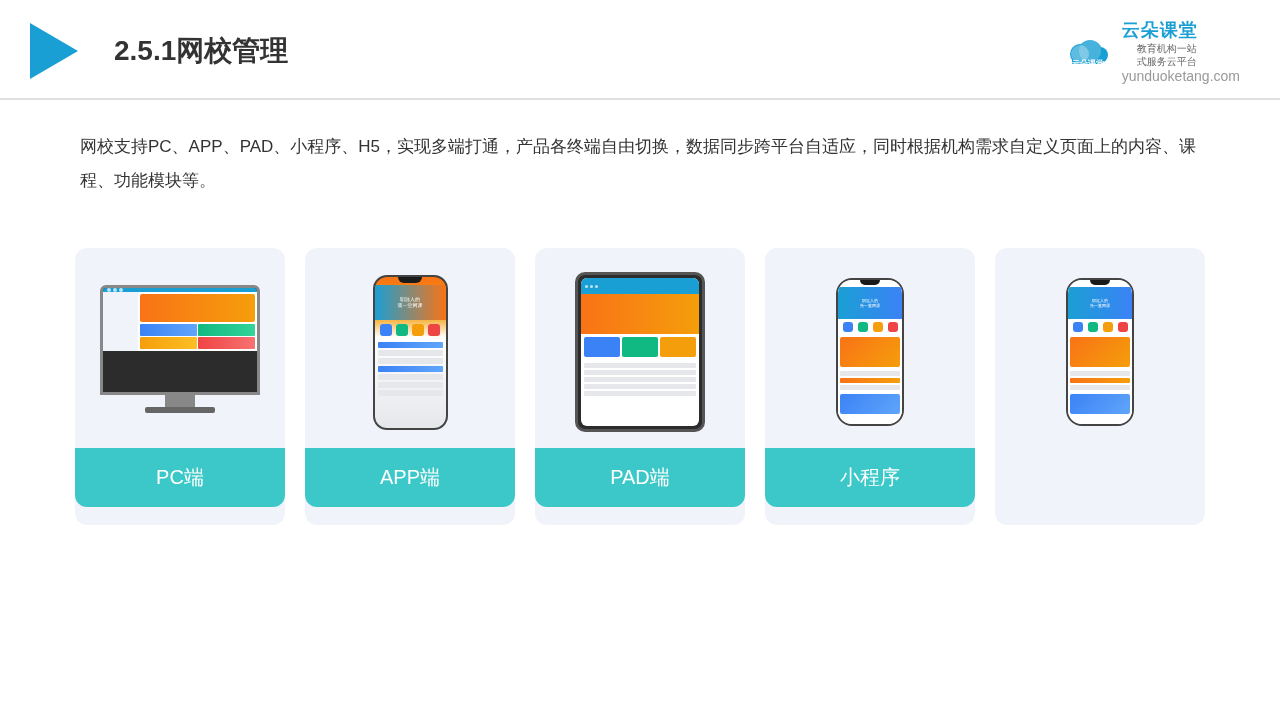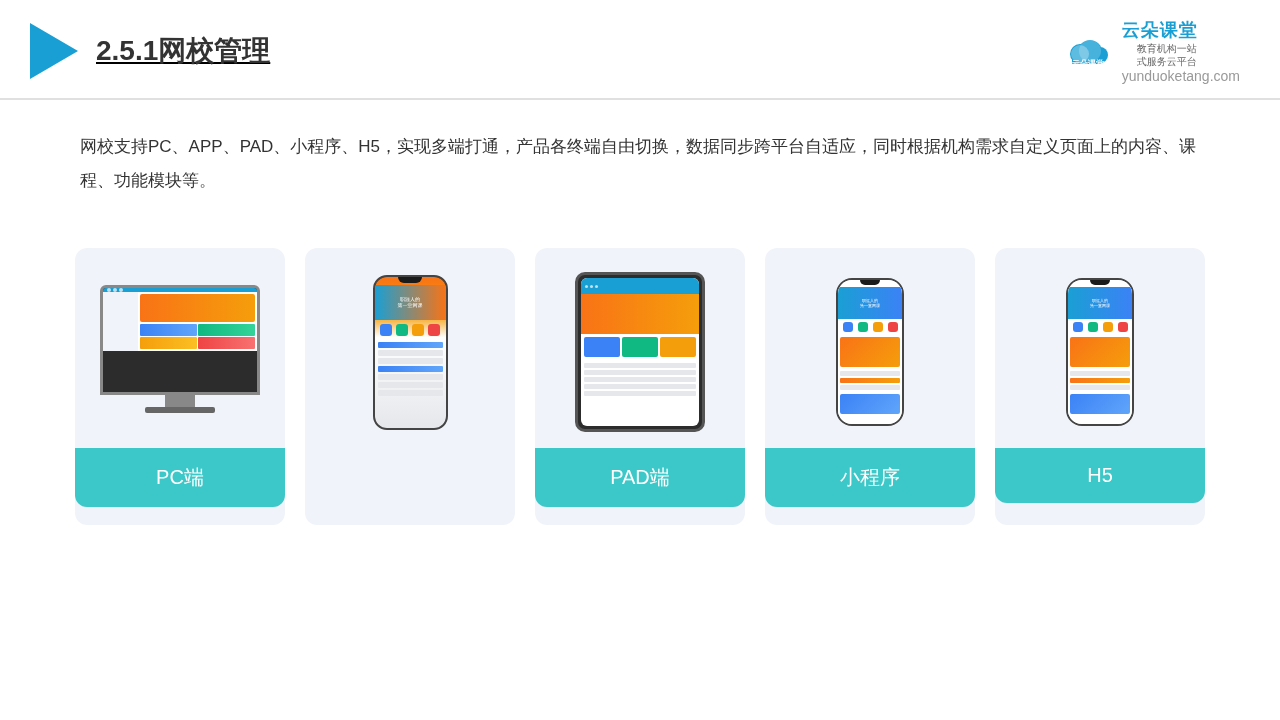--- a/index.html
+++ b/index.html
@@ -16,22 +16,21 @@
     .header {
       display: flex;
       align-items: center;
       justify-content: space-between;
       padding: 18px 40px 14px 30px;
       border-bottom: 2px solid #e0e0e0;
     }
     .header-left {
       display: flex;
       align-items: center;
-      gap: 18px;
-      text-decoration: underline;
+      gap: 36px;
     }
     .logo-triangle {
       width: 0;
       height: 0;
       border-top: 28px solid transparent;
       border-bottom: 28px solid transparent;
       border-left: 48px solid #1a9fd4;
     }
     .page-title {
       font-size: 28px;
@@ -496,20 +495,21 @@
             <div class="phone-content-row"></div>
             <div class="phone-content-row"></div>
             <div class="phone-content-row colored"></div>
             <div class="phone-content-row"></div>
             <div class="phone-content-row"></div>
             <div class="phone-content-row"></div>
           </div>
         </div>
       </div>
     </div>
+    <div class="device-label-bar">APP端</div>
   </div>
 
   <div class="device-card">
     <div class="device-image-area">
       <div class="tablet-mockup">
         <div class="tablet-screen">
           <div class="tablet-nav">
             <div class="tablet-nav-dot"></div>
             <div class="tablet-nav-dot"></div>
             <div class="tablet-nav-dot"></div>
@@ -577,16 +577,15 @@
           <div class="sp-content-block"></div>
           <div class="sp-rows">
             <div class="sp-row"></div>
             <div class="sp-row sp-colored"></div>
             <div class="sp-row"></div>
           </div>
           <div class="sp-bottom-block"></div>
         </div>
       </div>
     </div>
-    <div class="device-label-bar">H5</div>
   </div>
 
 </div>
 
 </body></html>

